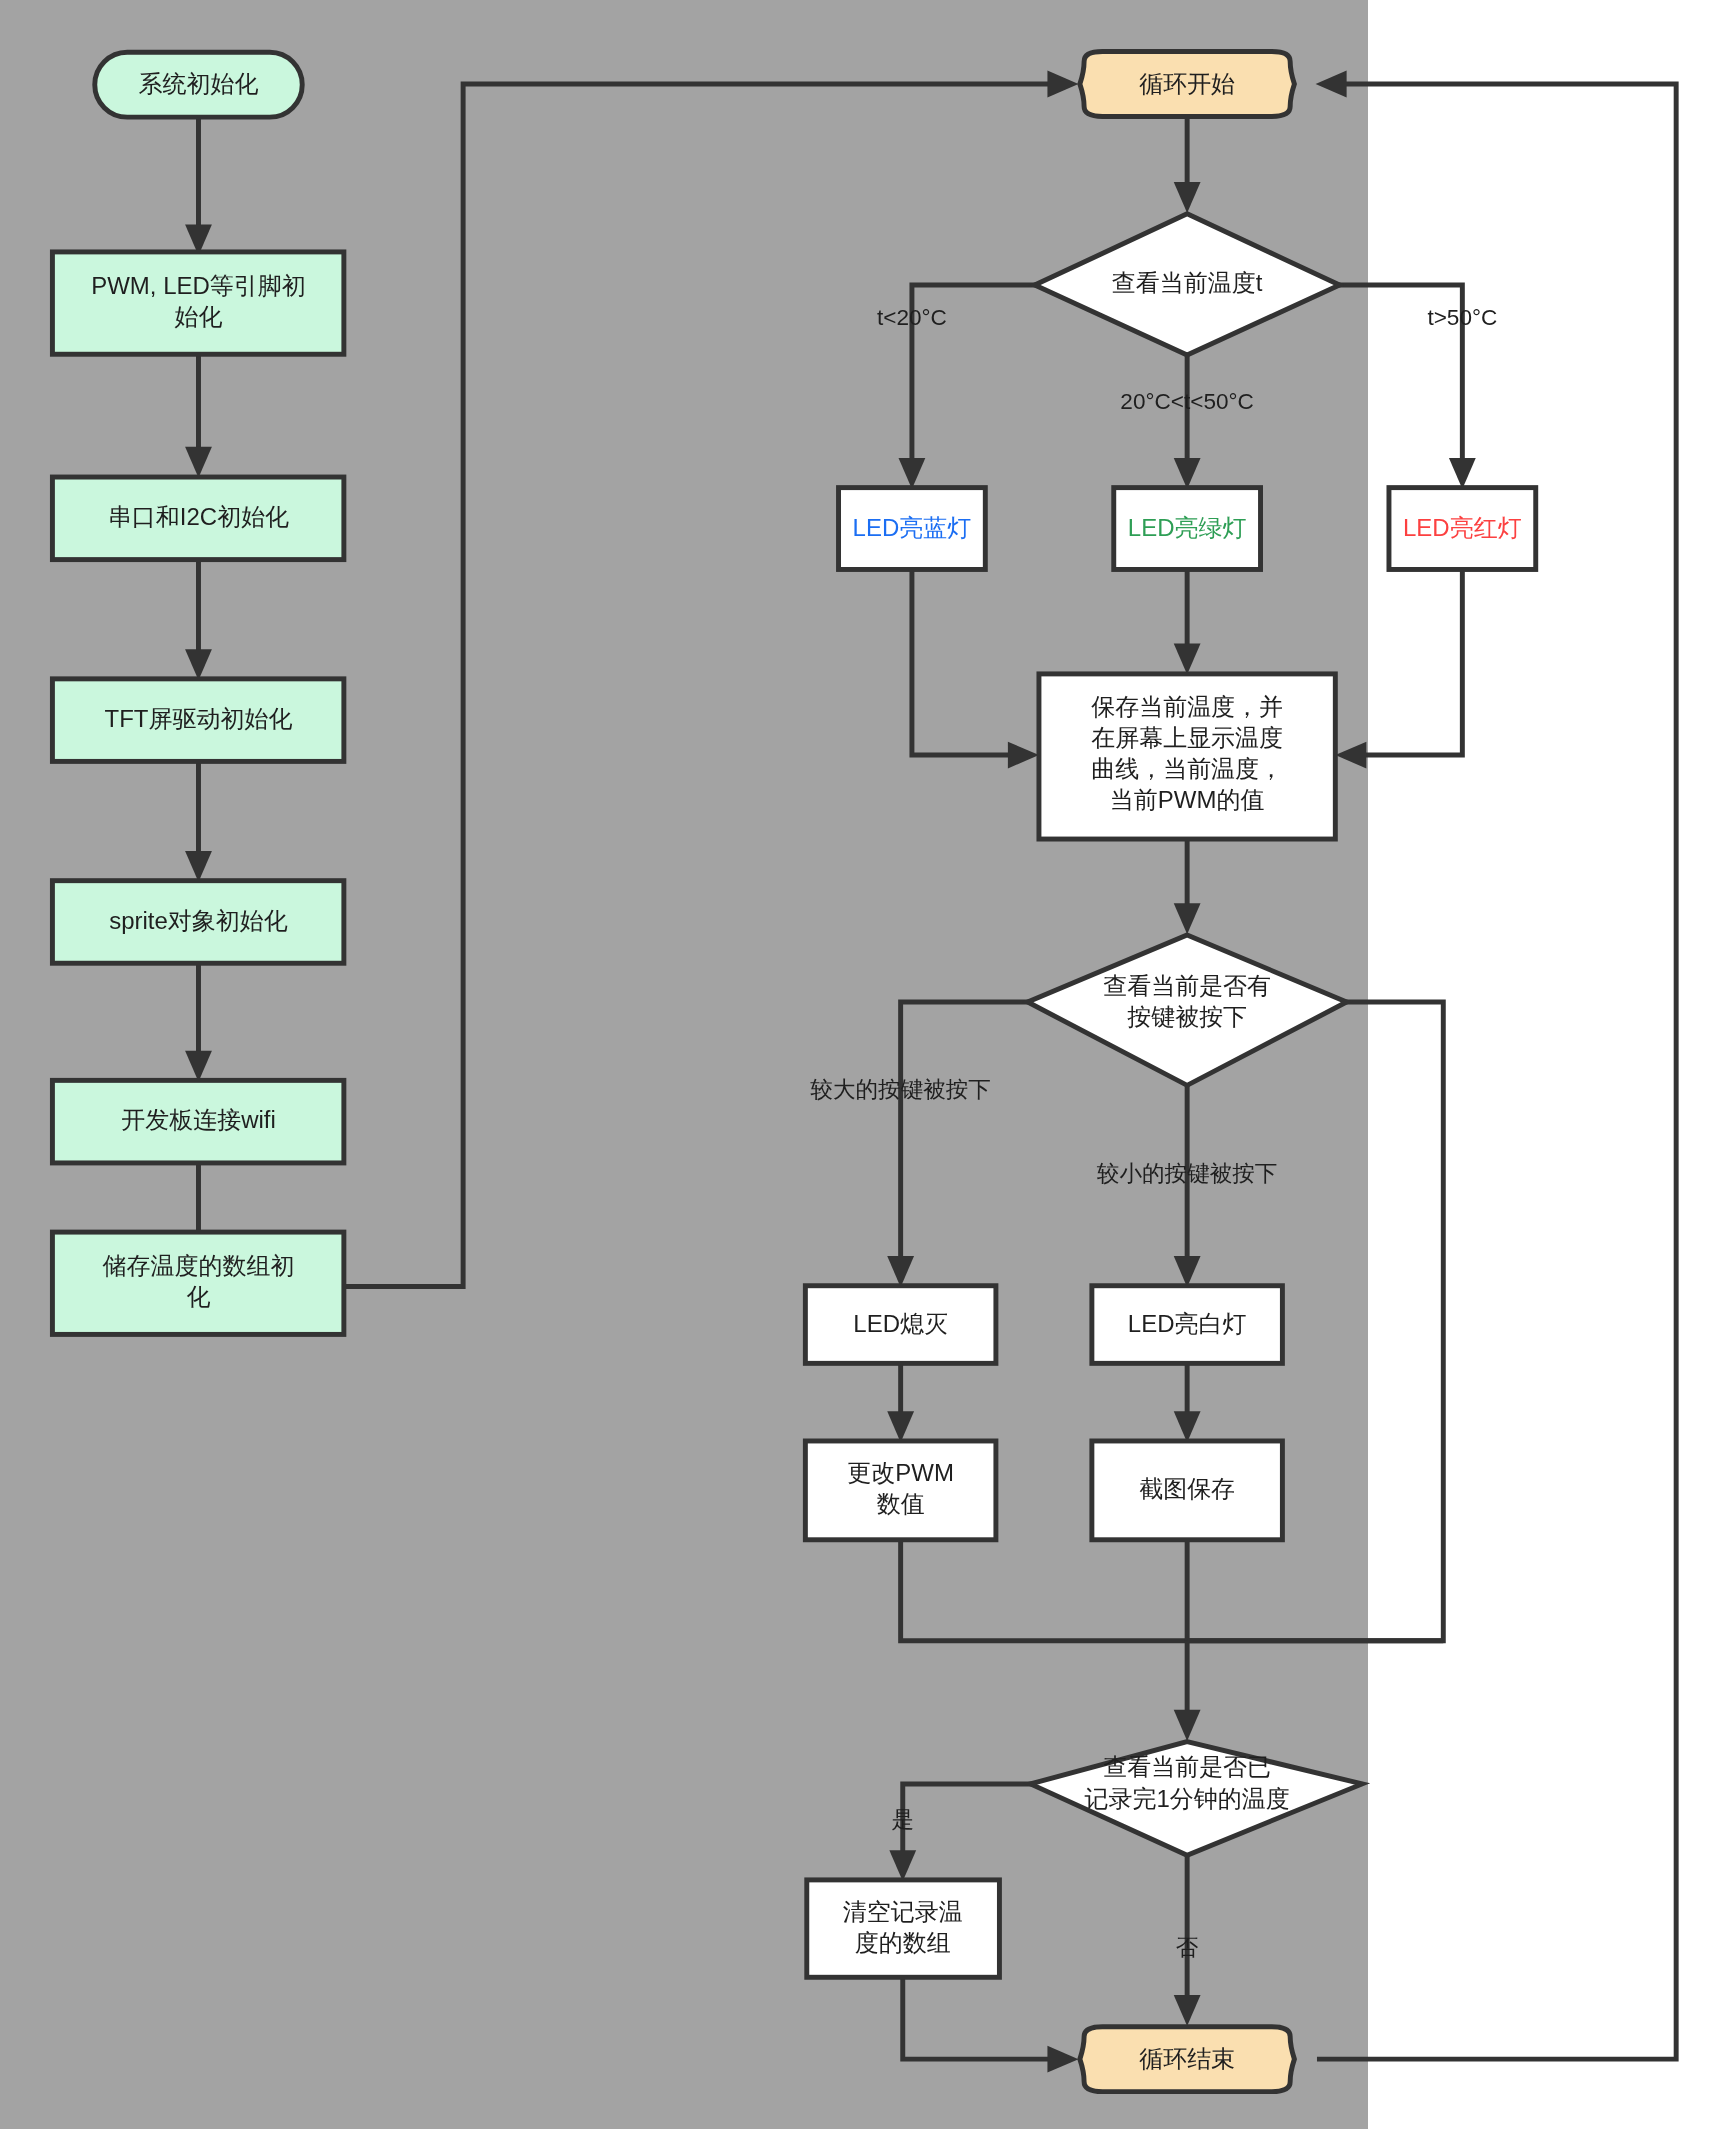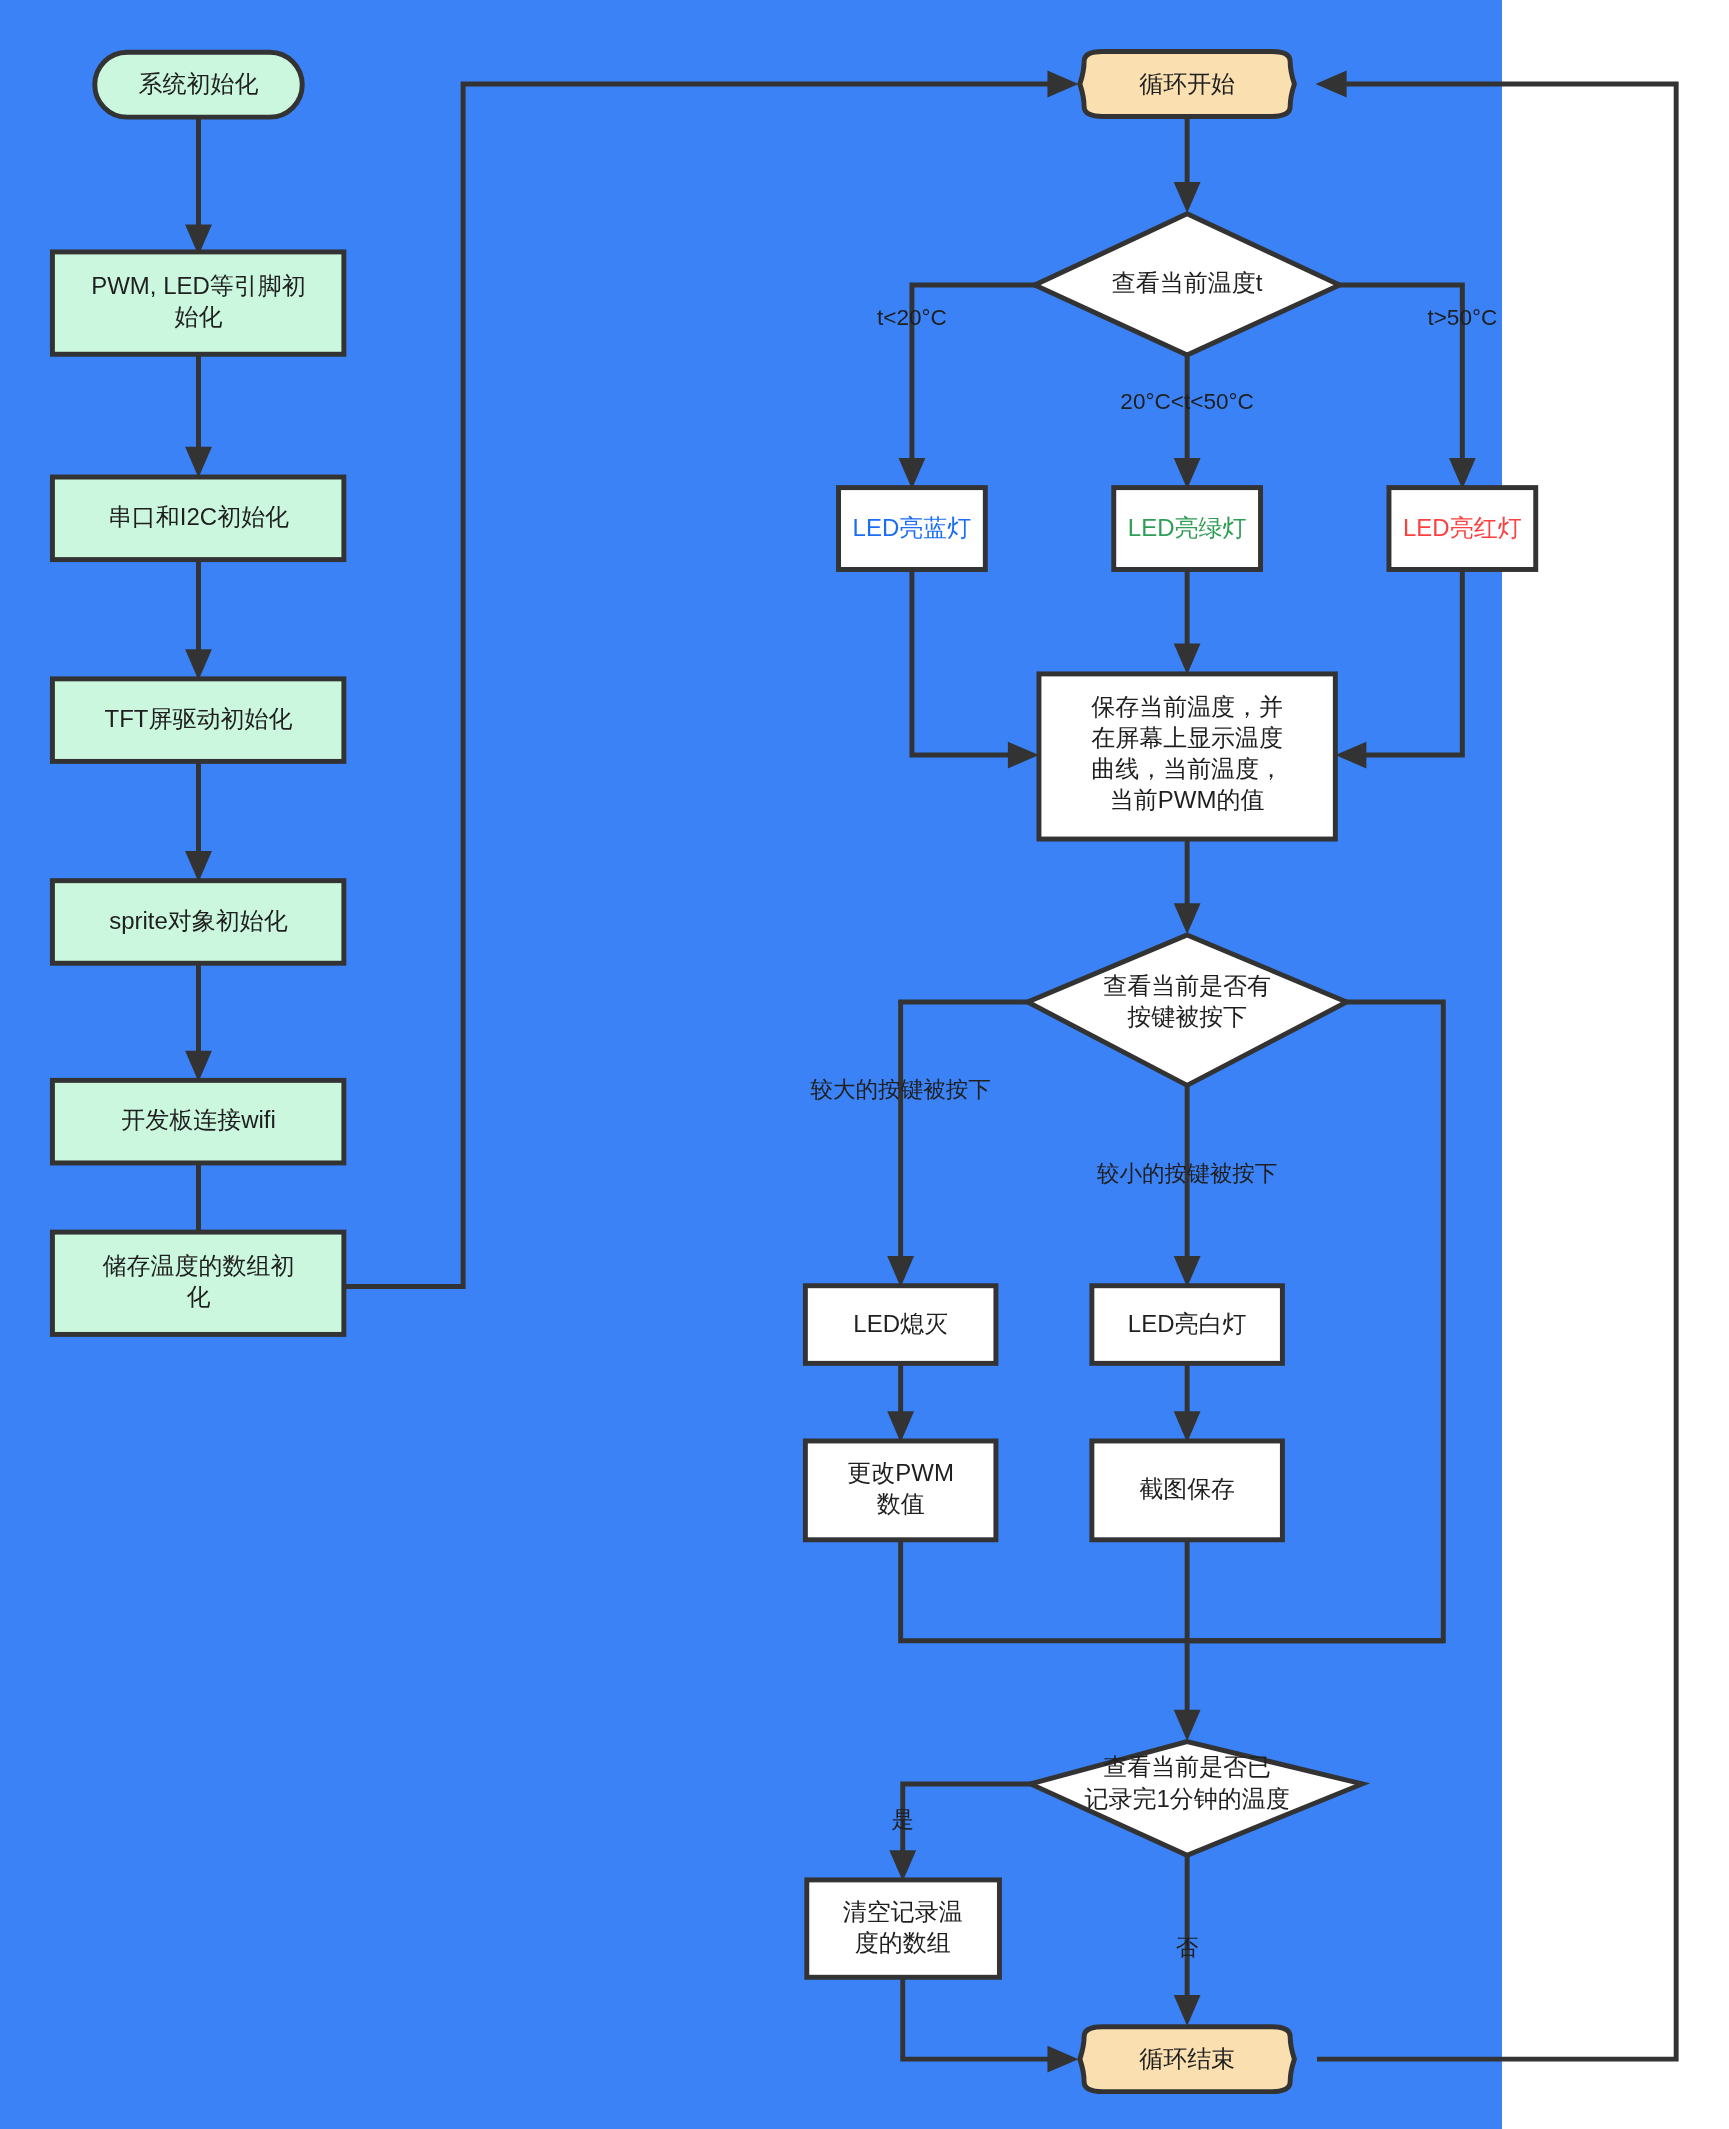--- a/index.html
+++ b/index.html
@@ -5,23 +5,23 @@
   html, body {
     margin: 0;
     padding: 0;
     background: #ffffff;
   }
   body {
     font-family: "Liberation Sans", "DejaVu Sans", sans-serif;
   }
   #flowchart-root {
     position: relative;
-    width: 1502px;
+    width: 1368px;
     height: 2129px;
-    background: #3b82f6;
+    background: #a3a3a3;
   }
   svg.flow-canvas {
     position: absolute;
     top: 0; left: 0;
     width: 1730px;
     height: 2129px;
     display: block;
   }
   .node-shape {
     stroke: #333333;

